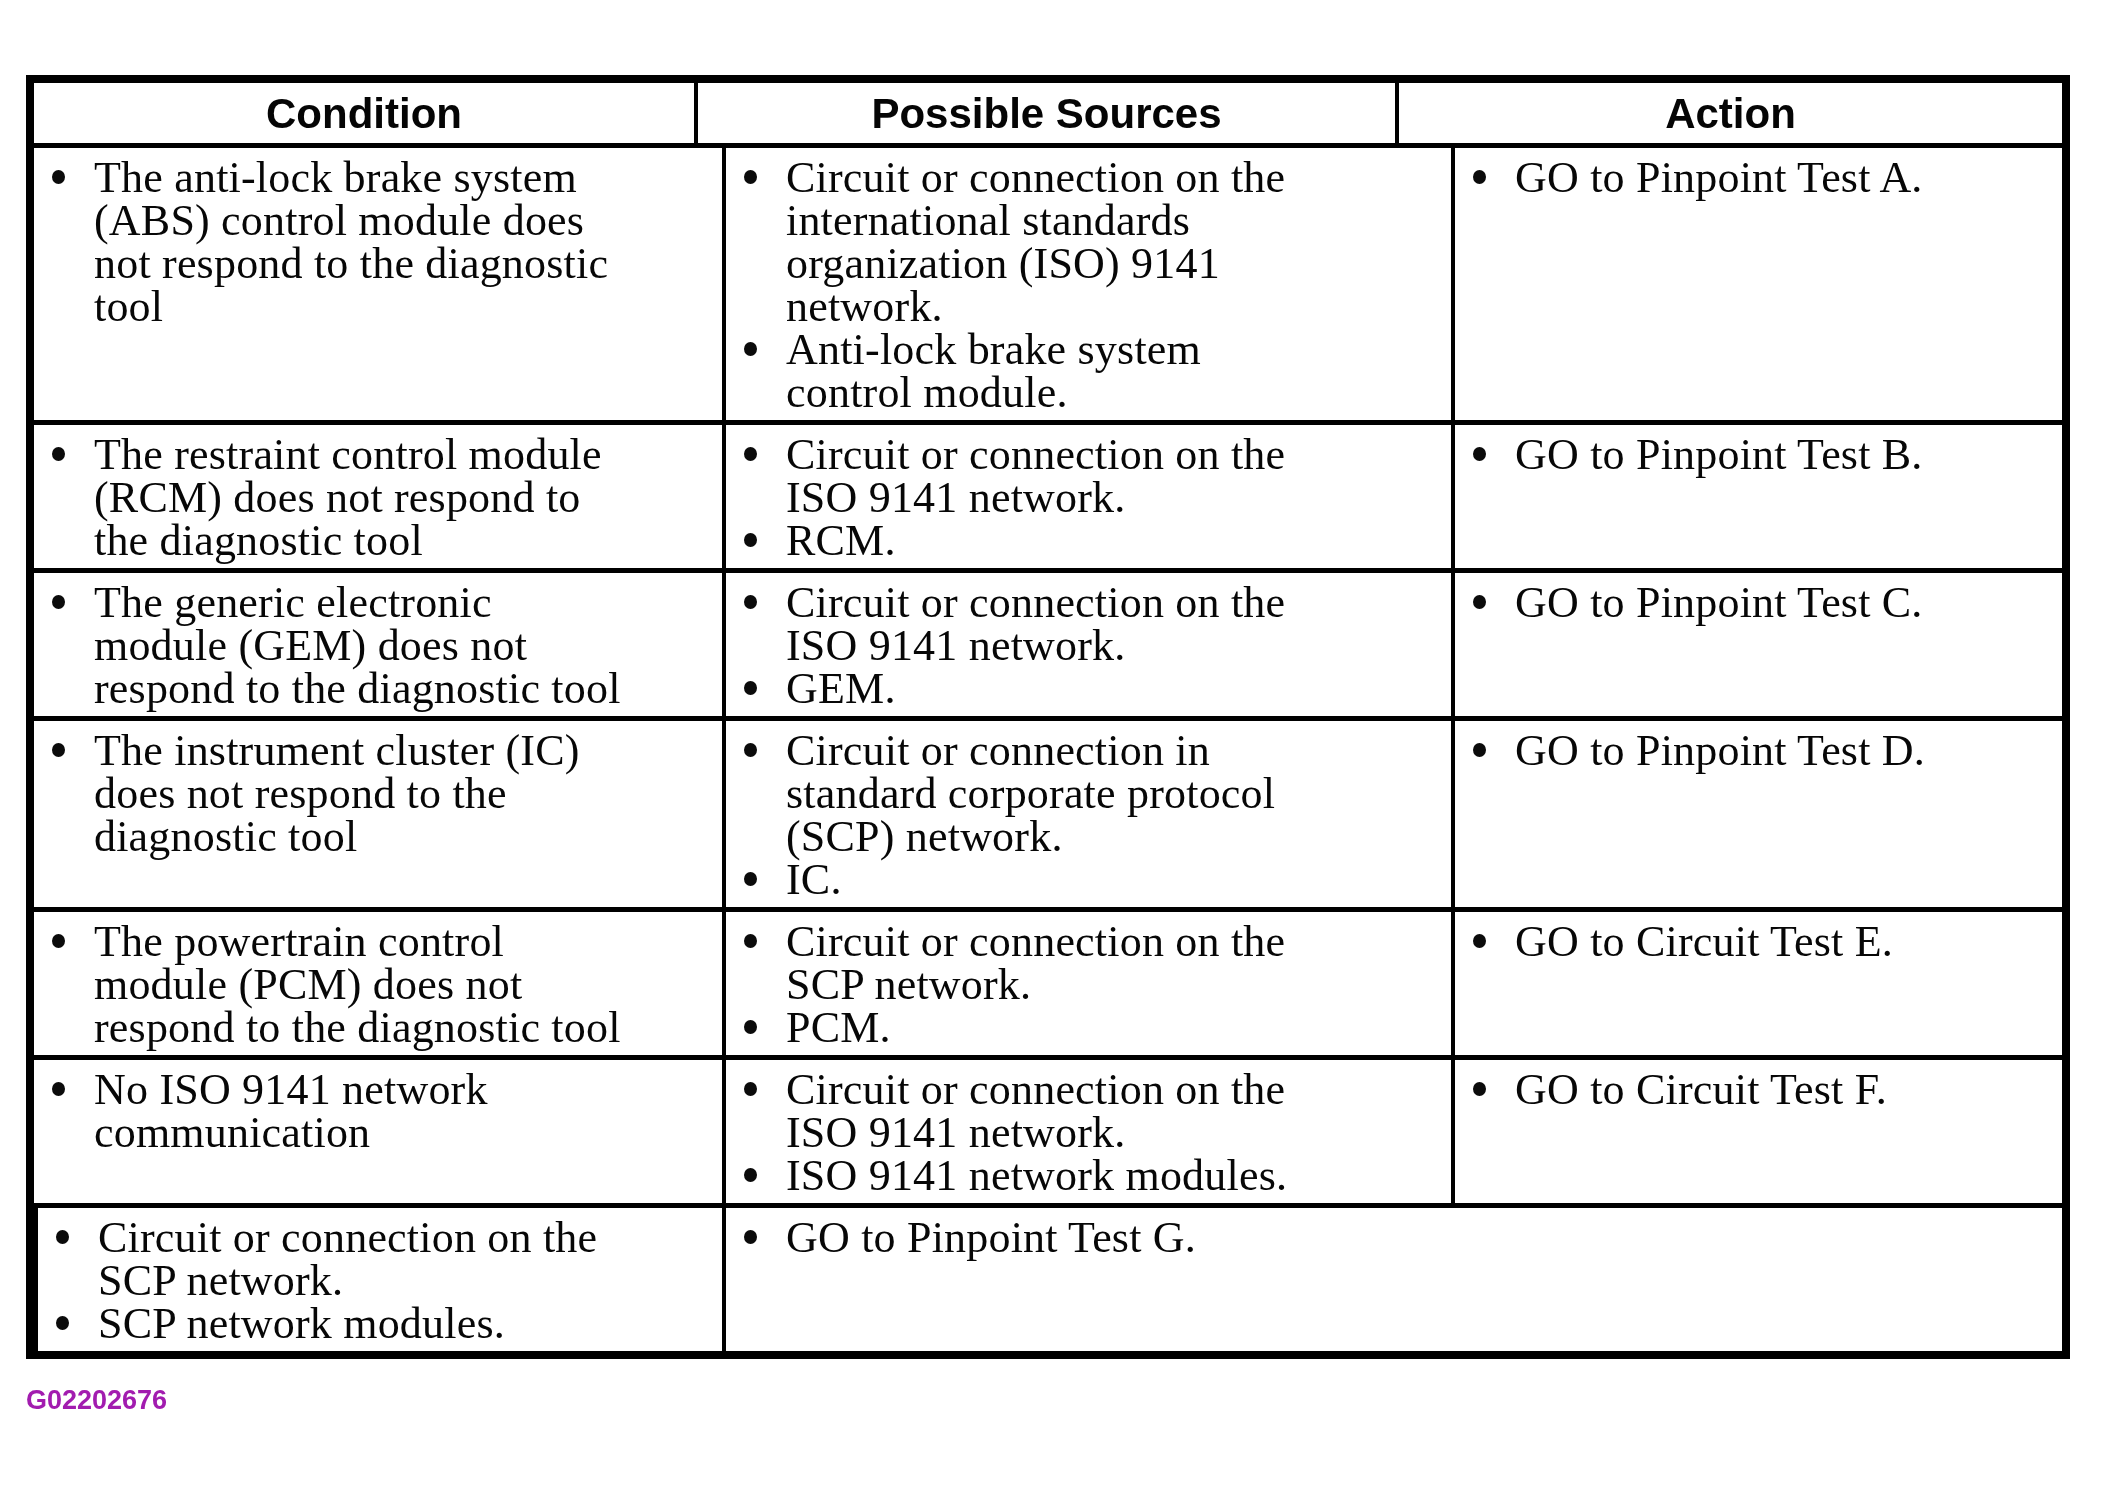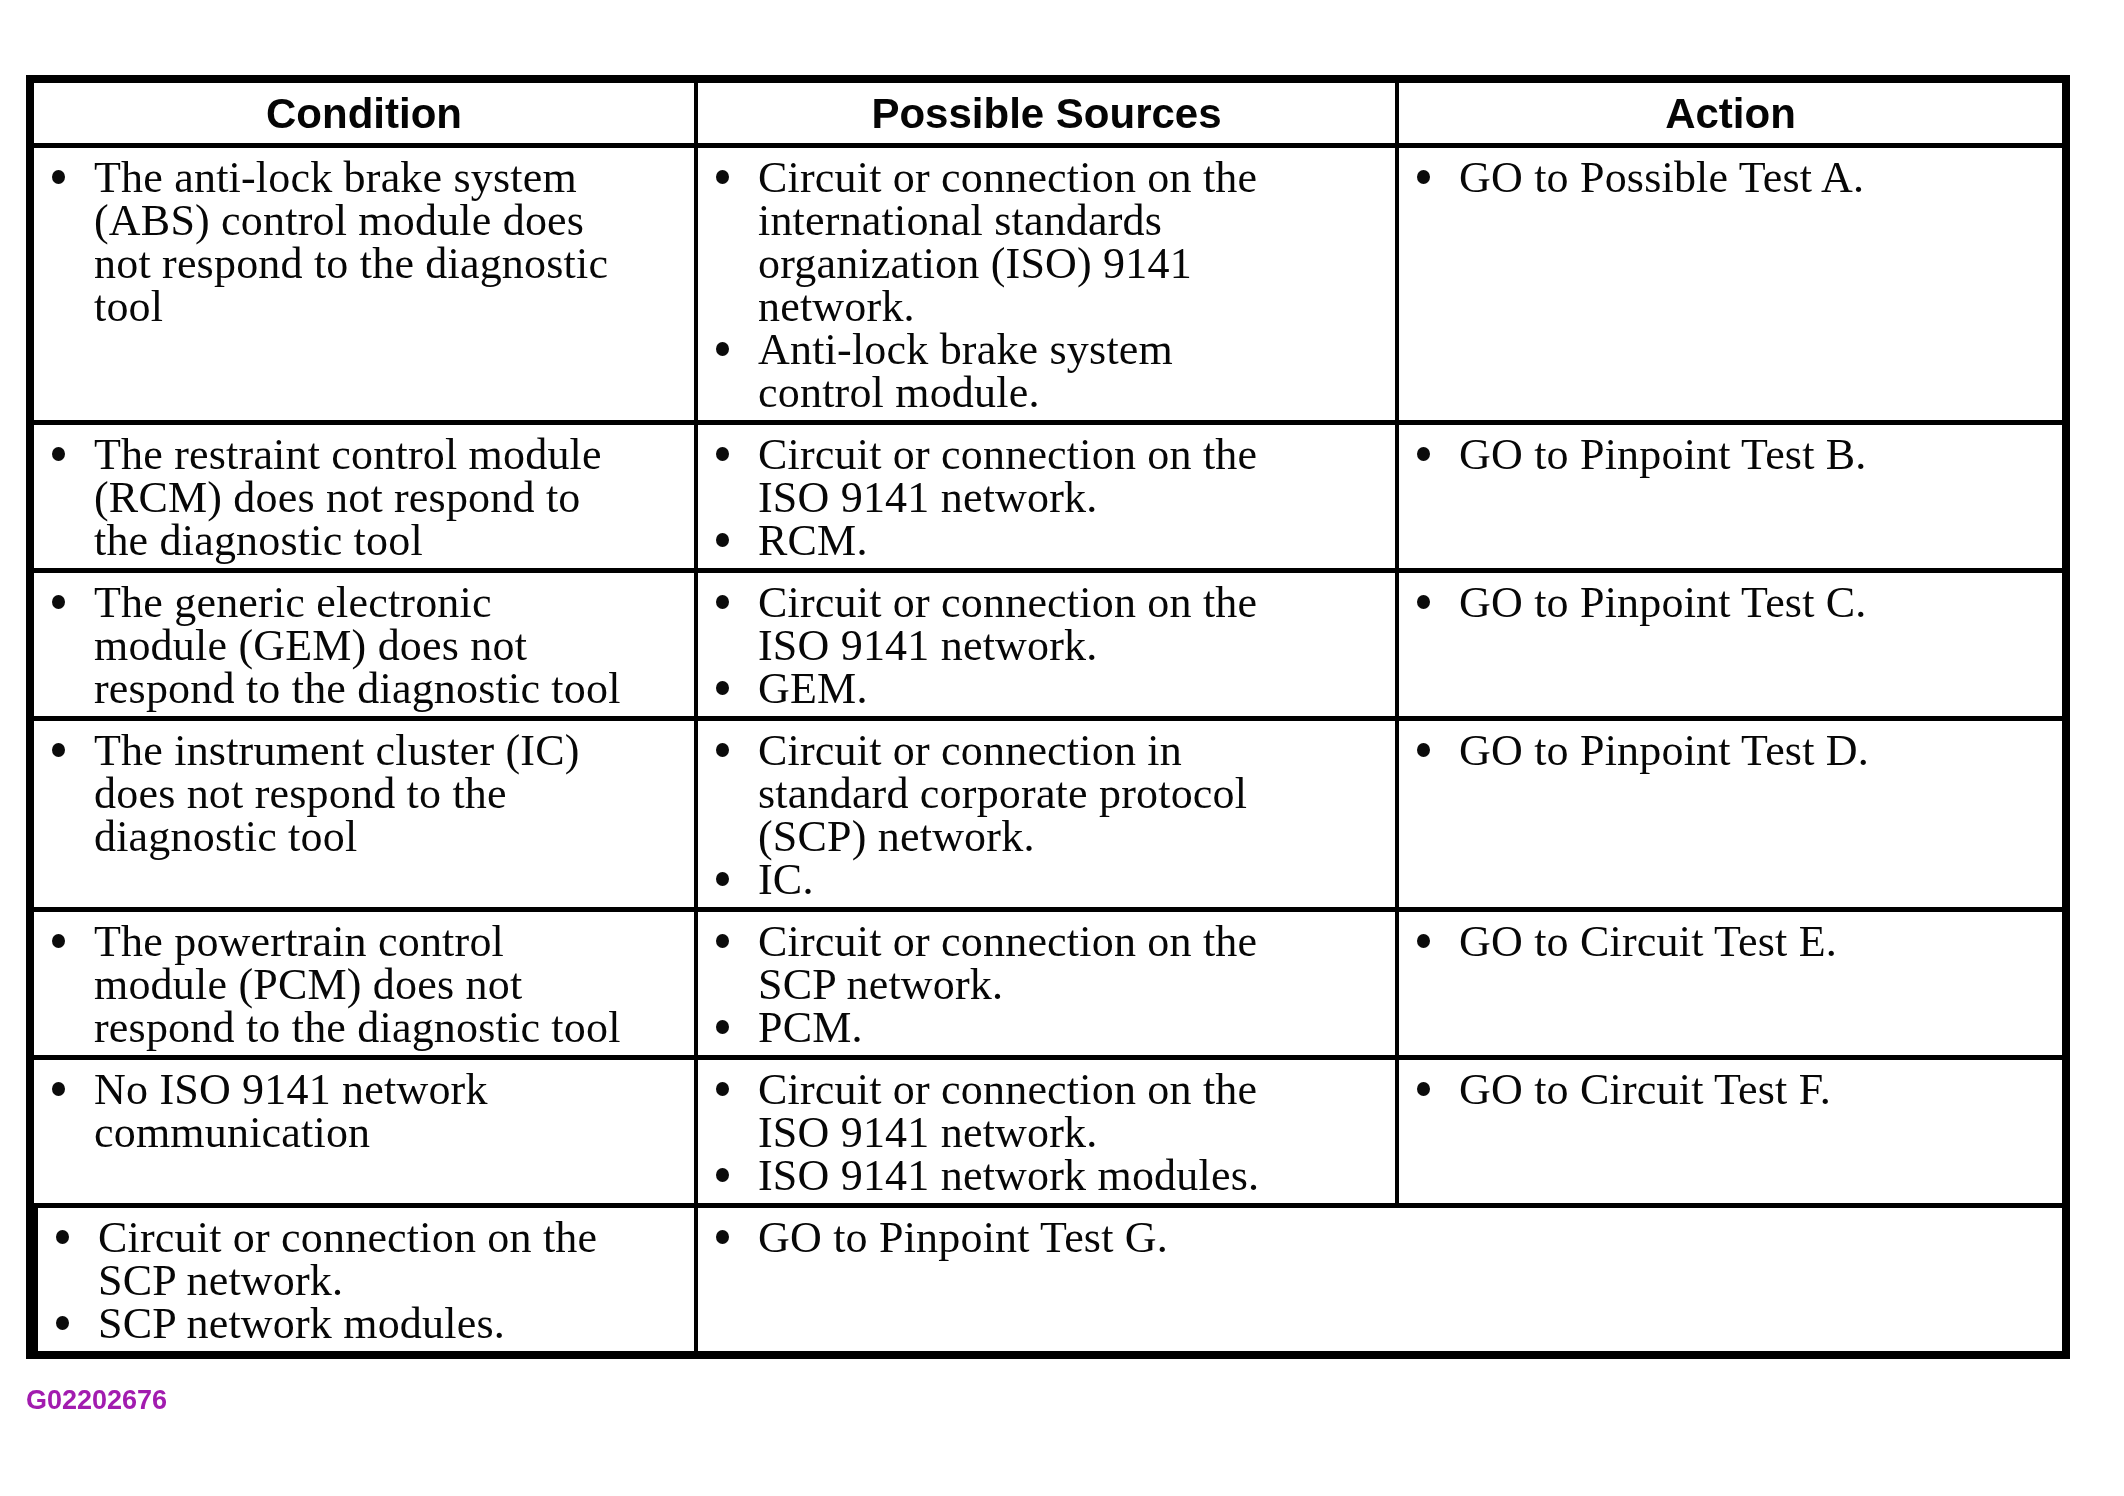--- a/index.html
+++ b/index.html
@@ -22,20 +22,21 @@
     width: 2028px;              
     border: 8px solid #000;
     background: #fff;
   }
   .trow {
     display: grid;
     grid-template-columns: 660px 701px 667px;
   }
   .trow + .trow {
     border-top: 5px solid #000;
+    gap: 28px;
   }
   .cell {
     box-sizing: border-box;
   }
   .cell.c2, .cell.c3 {
     border-left: 4px solid #000;
   }
   
   .thead .cell {
     padding: 7px 4px 5px 4px;
@@ -114,21 +115,21 @@
           <span class="btext">Circuit or connection on the international standards organization (ISO) 9141 network.</span>
         </div>
         <div class="bullet-item">
           <span class="bullet"></span>
           <span class="btext">Anti-lock brake system control module.</span>
         </div>
       </div>
       <div class="cell c3">
         <div class="bullet-item">
           <span class="bullet"></span>
-          <span class="btext">GO to Possible Test A.</span>
+          <span class="btext">GO to Pinpoint Test A.</span>
         </div>
       </div>
     </div>
 
     <div class="trow body">
       <div class="cell c1">
         <div class="bullet-item">
           <span class="bullet"></span>
           <span class="btext">The restraint control module (RCM) does not respond to the diagnostic tool</span>
         </div>

